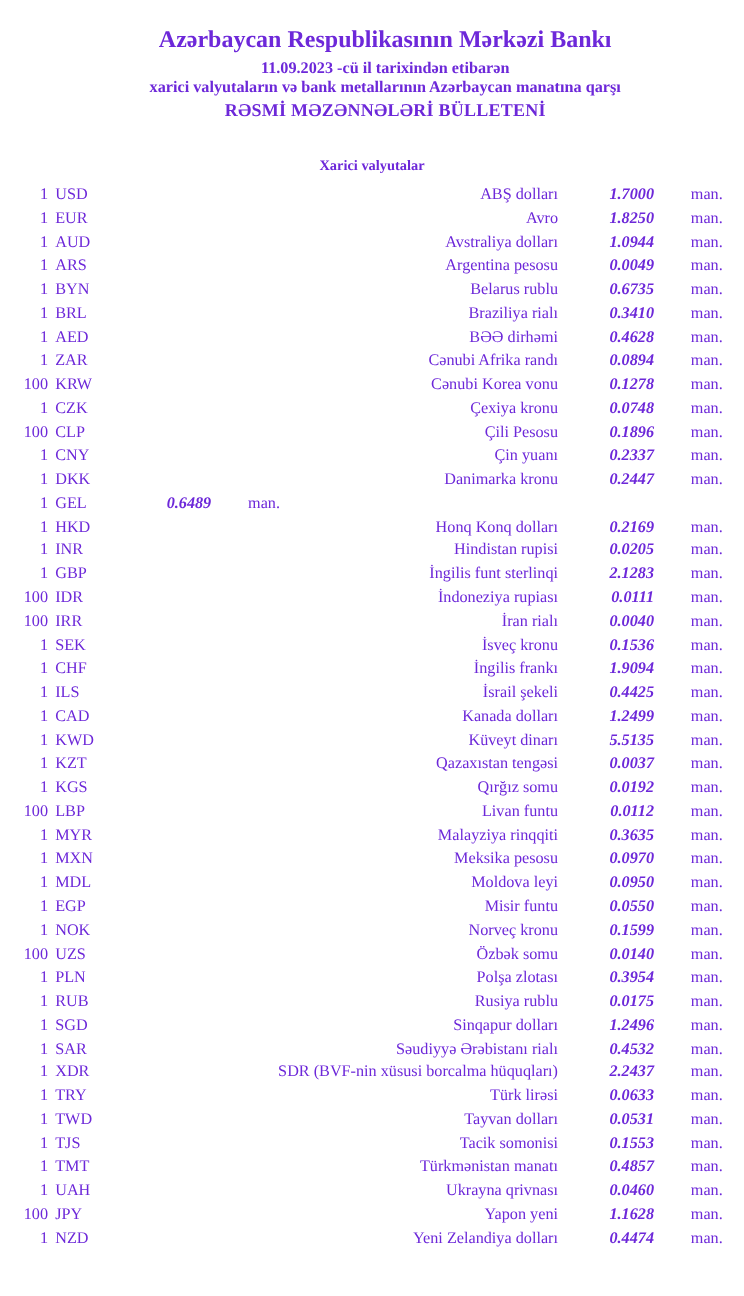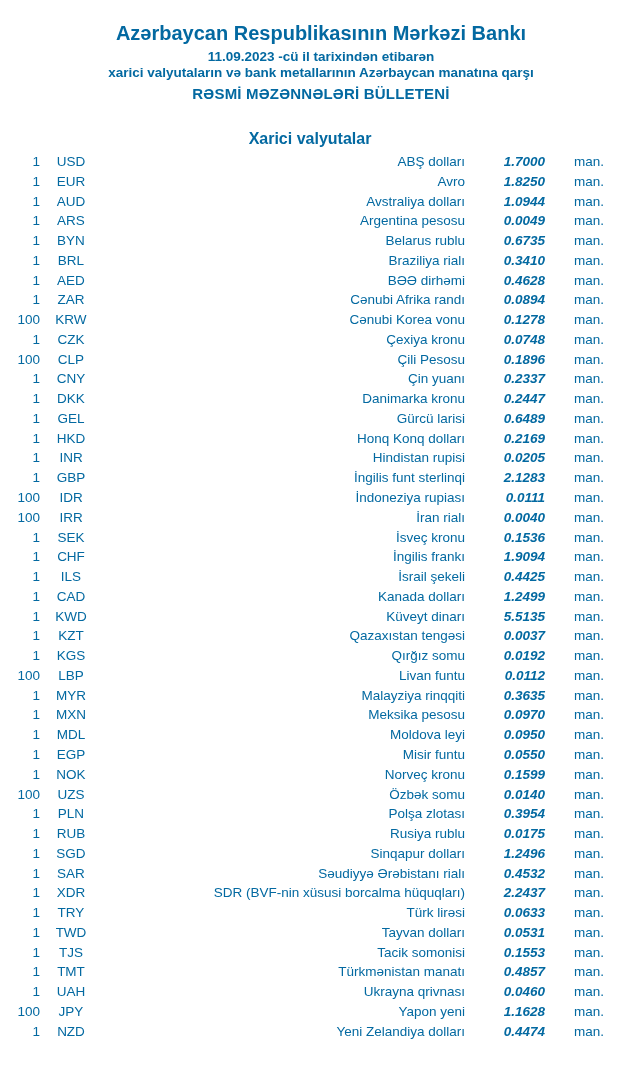--- a/index.html
+++ b/index.html
@@ -5,22 +5,22 @@
   html, body {
     margin: 0;
     padding: 0;
     background: #ffffff;
   }
   .page {
     position: relative;
     width: 620px;
     height: 1080px;
     background: #ffffff;
-    color: #0369a1;
-    font-family: Liberation Sans, sans-serif;
+    color: #6d28d9;
+    font-family: Liberation Serif, serif;
     overflow: hidden;
     box-sizing: border-box;
     padding-top: 22px;
   }
   .header-block {
     text-align: center;
     padding-left: 22px; 
   }
   .doc-title {
     font-size: 20px;
@@ -42,21 +42,21 @@
   .bulletin-title {
     margin-top: 4px;
     font-size: 15px;
     line-height: 17px;
     font-weight: bold;
     letter-spacing: 0.2px;
   }
   .section-title {
     margin-top: 29px;
     text-align: center;
-    font-size: 16px;
+    font-size: 12px;
     line-height: 15px;
     font-weight: bold;
   }
   .rates-table {
     margin-top: 6px;
     width: 100%;
   }
   .row {
     display: flex;
     line-height: 19.77px;
@@ -65,21 +65,21 @@
     white-space: nowrap;
   }
   .c-nominal {
     width: 40px;
     text-align: right;
     flex: none;
   }
   .c-code {
     width: 50px;
     margin-left: 6px;
-    text-align: center;
+    text-align: left;
     flex: none;
   }
   .c-name {
     flex: 1 1 auto;
     padding-left: 9px;
     text-align: right;
     overflow: hidden;
   }
   .c-rate {
     width: 80px;
@@ -210,21 +210,20 @@
     <span class="c-nominal">1</span>
     <span class="c-code">DKK</span>
     <span class="c-name">Danimarka kronu</span>
     <span class="c-rate">0.2447</span>
     <span class="c-unit">man.</span>
   </div>
 
   <div class="row">
     <span class="c-nominal">1</span>
     <span class="c-code">GEL</span>
-    <span class="c-name">Gürcü larisi</span>
     <span class="c-rate">0.6489</span>
     <span class="c-unit">man.</span>
   </div>
 
   <div class="row">
     <span class="c-nominal">1</span>
     <span class="c-code">HKD</span>
     <span class="c-name">Honq Konq dolları</span>
     <span class="c-rate">0.2169</span>
     <span class="c-unit">man.</span>

